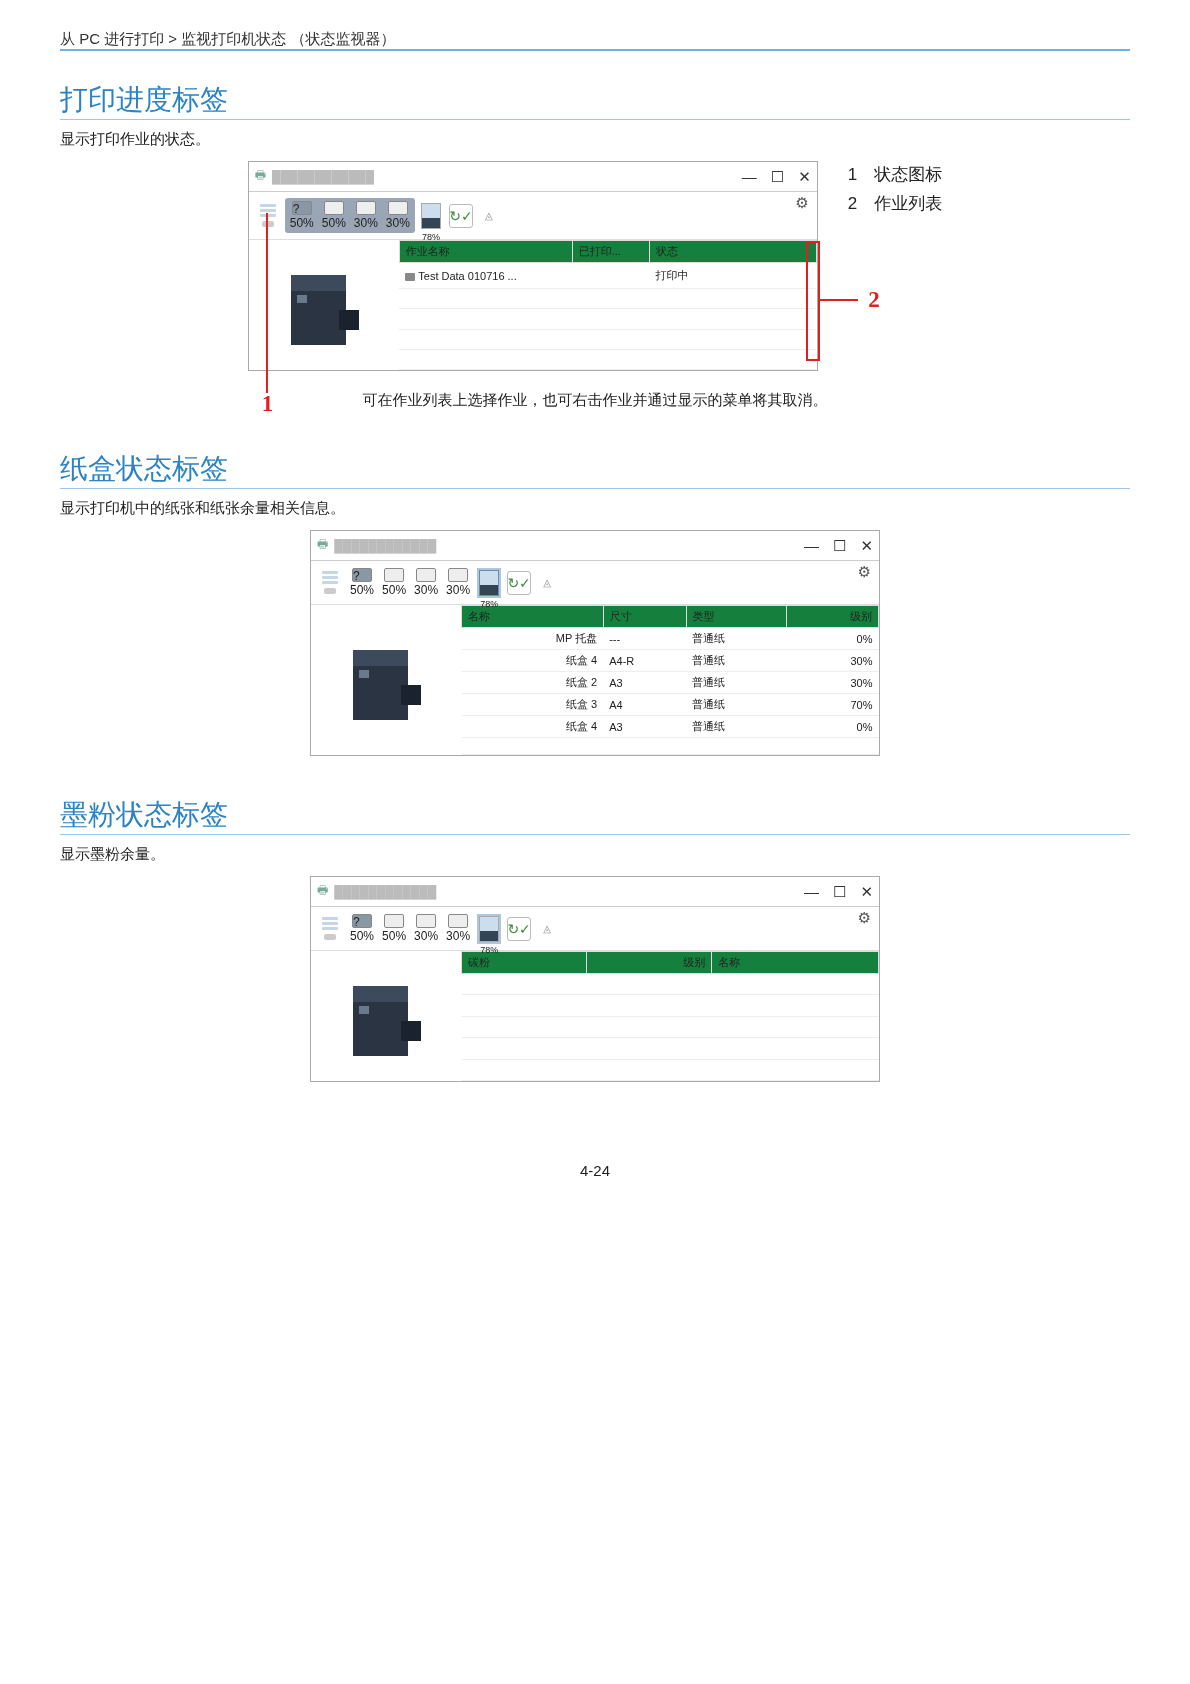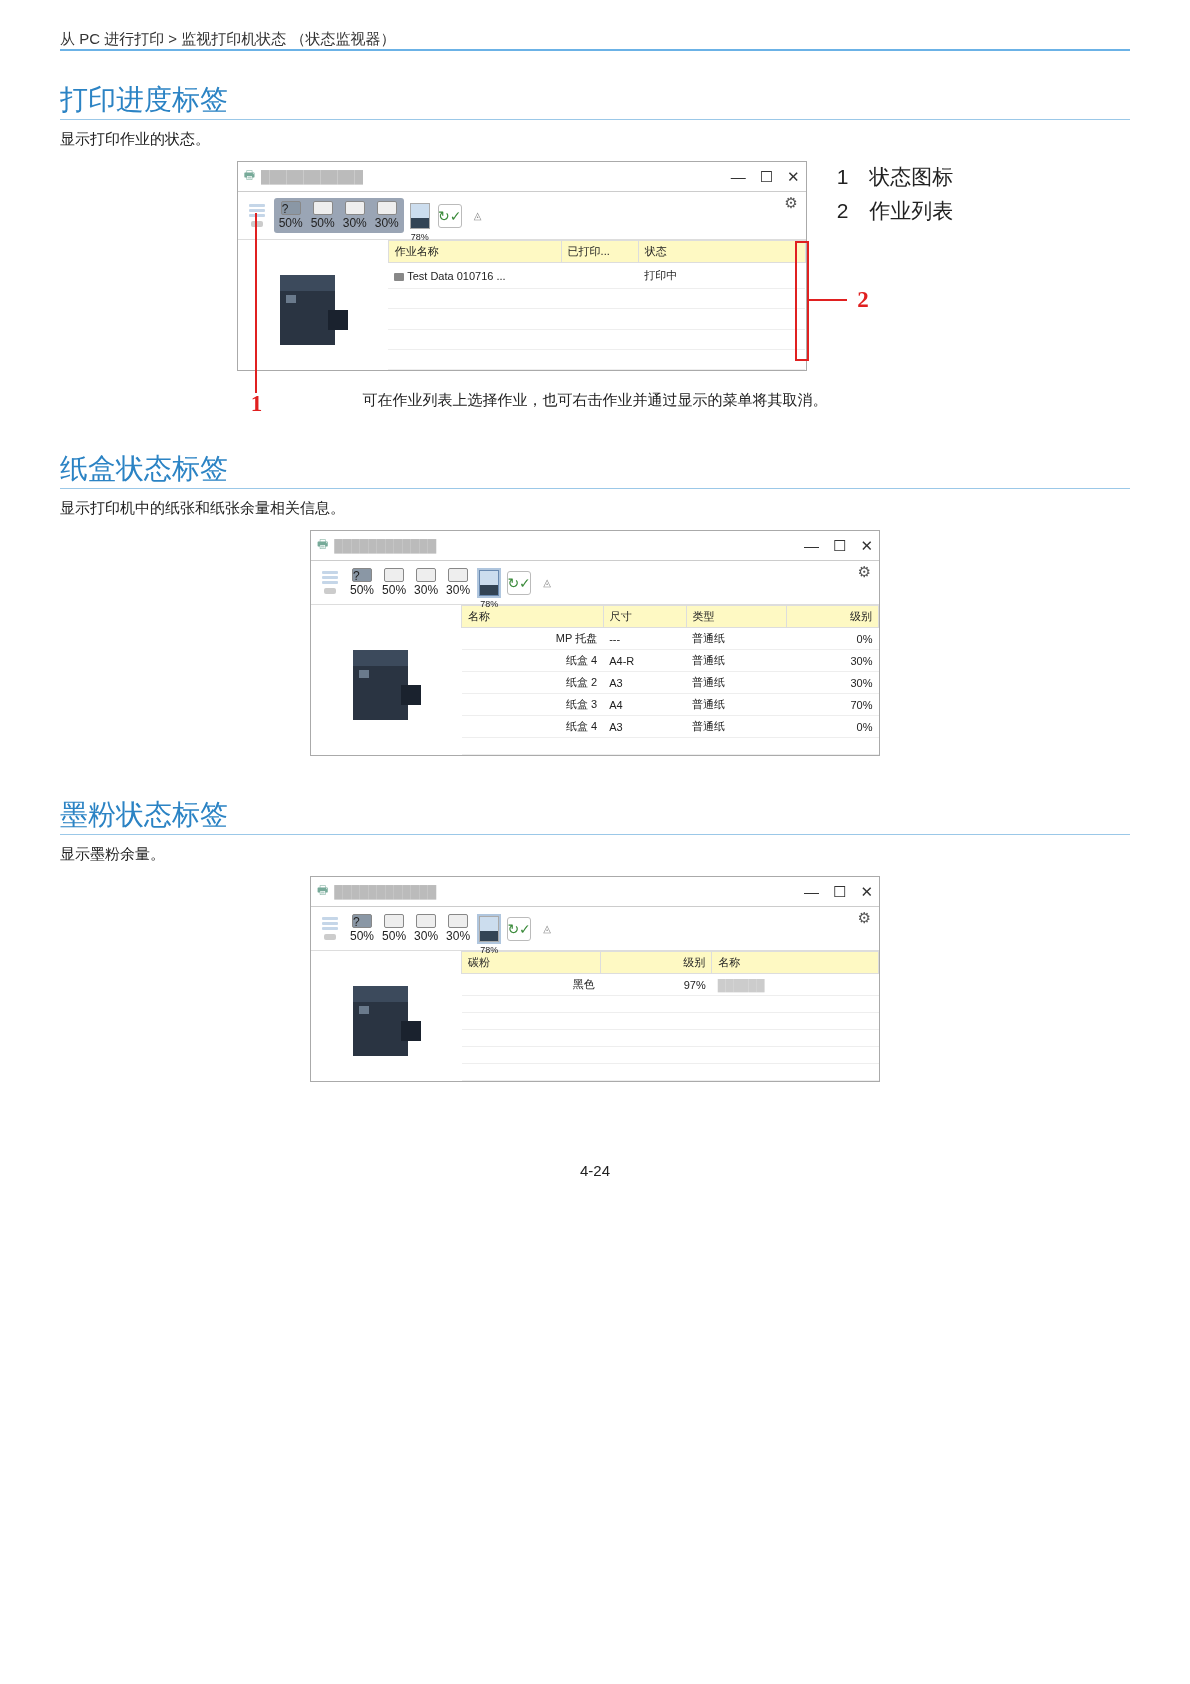--- a/index.html
+++ b/index.html
@@ -4,21 +4,21 @@
 <style>
   * { box-sizing: border-box; margin: 0; padding: 0; }
   body { font-family: "Microsoft YaHei", "SimSun", sans-serif; background: #fff; width: 1190px; margin: 0 auto; color: #222; }
   .page { padding: 30px 60px 40px 60px; }
   .breadcrumb { font-size: 15px; color: #333; margin-bottom: 0; }
   .hr-top { height: 2px; background: #6bb2e6; margin-bottom: 30px; }
   .h2 { font-size: 28px; color: #2b83c4; font-weight: 500; border-bottom: 1px solid #9bc8e8; margin-bottom: 10px; }
   .desc { font-size: 15px; color: #222; margin-bottom: 12px; }
   .section { margin-bottom: 40px; }
   .fig-wrap { display: flex; justify-content: center; gap: 30px; position: relative; }
-  .legend { font-size: 21px; color: #222; white-space: nowrap; margin-top: 2px; }
+  .legend { font-size: 17px; color: #222; white-space: nowrap; margin-top: 2px; }
   .legend div { margin-bottom: 6px; }
   
   
   .win { border: 1px solid #aaa; width: 570px; background: #fff; font-size: 12px; color: #222; }
   .win-titlebar { display:flex; align-items:center; justify-content:space-between; padding:4px 6px; border-bottom:1px solid #ccc; }
   .win-titlebar .left { display:flex; align-items:center; gap:6px; }
   .title-blur { color:#bbb; filter:blur(0.5px); font-size:12px; }
   .win-ctrls { display:flex; gap:14px; font-size:15px; color:#333; }
   .toolbar { display:flex; align-items:center; padding:6px 8px; gap:2px; border-bottom:1px solid #ddd; position:relative; }
   .tool-stack { width:22px; height:28px; display:flex; flex-direction:column; align-items:center; justify-content:center; gap:2px; margin-right:4px; }
@@ -31,21 +31,21 @@
   .tray .pct { font-size:12px; color:#222; }
   .gauge { width:20px; height:26px; border:1px solid #aaa; background:linear-gradient(#cde 0 60%, #345 60% 100%); margin-left:4px; display:flex; flex-direction:column; justify-content:flex-end; align-items:center; }
   .gauge .gp { font-size:9px; position:relative; top:14px; }
   .refresh-icon { width:24px; height:24px; margin-left:6px; border:1px solid #bbb; border-radius:3px; display:flex; align-items:center; justify-content:center; font-size:14px; }
   .gear-right { position:absolute; right:8px; top:2px; font-size:15px; color:#555; }
   .expand-tri { font-size:10px; color:#888; margin-left:10px; }
   .win-body { display:flex; min-height:130px; }
   .printer-img { width:150px; display:flex; align-items:center; justify-content:center; }
   .printer-svg { }
   .tbl { border-collapse:collapse; flex:1; font-size:11px; }
-  .tbl th { text-align:left; background:#fef9c3; border:1px solid #ddd; padding:3px 6px; font-weight:400; }
+  .tbl th { text-align:left; background:#15803d; border:1px solid #ddd; padding:3px 6px; font-weight:400; }
   .tbl td { border-bottom:1px solid #eee; padding:3px 6px; height:17px; }
   .tbl td.indent { padding-left:16px;text-align:right; }
   .doc-icon { display:inline-block; width:10px; height:8px; background:#888; vertical-align:middle; margin-right:3px; border-radius:1px; }
   
   .callout-v { position:absolute; width:2px; background:#e02020; }
   .callout-h { position:absolute; height:2px; background:#e02020; }
   .callout-frame { position:absolute; border:2px solid #e02020; }
   .callout-num { font-weight:bold; color:#e02020; font-size:23px; position:absolute; font-family:serif; }
   
   .fig-block { position:relative; }
@@ -341,25 +341,20 @@
           <table class="tbl">
             <thead>
                 <tr>
               <th>碳粉</th>
               <th style="text-align:right;">级别</th>
               <th style="width:40%;">名称</th>
             </tr>
               </thead>
             <tbody>
               <tr>
-                <td class="indent">黑色</td>
-                <td style="text-align:right">97%</td>
-                <td><span style="color:#ccc;">██████</span></td>
-              </tr>
-              <tr>
                   <td></td>
                   <td></td>
                   <td></td>
                 </tr>
               <tr>
                   <td></td>
                   <td></td>
                   <td></td>
                 </tr>
               <tr>

